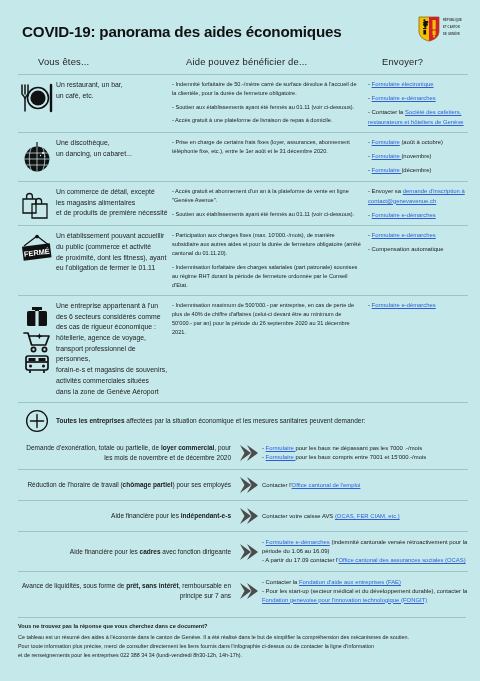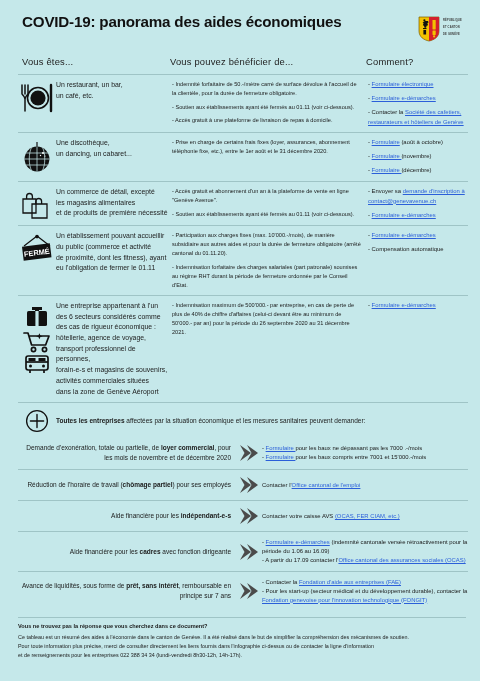--- a/index.html
+++ b/index.html
@@ -6,39 +6,39 @@
   html, body {
     width: 480px; height: 681px;
     background: #c5e8ea;
     font-family: "Liberation Sans", sans-serif;
     color: #1a1a1a;
     overflow: hidden;
   }
   .page { position: relative; width: 480px; height: 681px; background: #c5e8ea; }
 
   
-  .header { padding: 12px 18px 0 22px; display: flex; align-items: flex-start; }
+  .header { padding: 12px 18px 0 22px; display: flex; align-items: flex-end; }
   .header-text { flex: 1; }
   .title {
     font-size: 15.2px; font-weight: bold; line-height: 1.32;
     letter-spacing: -0.2px; color: #111;
   }
   .crest-wrap { display: flex; align-items: flex-start; gap: 3px; padding-top: 4px; }
   .crest { width: 22px; }
   .crest svg { display: block; }
   .crest-caption {
     font-size: 2.6px; line-height: 1.45; color: #3a3a3a;
     letter-spacing: 0.2px; padding-top: 3px; font-weight: bold;
   }
 
   .col-heads { display: flex; padding: 9px 12px 0 22px; }
   .col-heads .h1 { width: 148px; }
   .col-heads .h2 { width: 196px; }
   .col-heads .h3 { flex: 1; }
-  .col-head-label { font-size: 9.4px; color: #222; letter-spacing: 0.2px; }
+  .col-head-label { font-size: 9.4px; color: #222; letter-spacing: 0.2px; margin-left: 16px; }
 
   
   .rows { padding: 0 12px 0 18px; margin-top: 5px; }
   .row { display: flex; align-items: flex-start; padding: 5px 0 5px 0; border-top: 1.1px solid #9fc4c6; }
   .row:first-child { border-top: 1.1px solid #9fc4c6; }
   .cell-icon { width: 38px; flex: none; padding-top: 3px; display:flex; align-items:flex-start; justify-content:center;}
   .cell-who { width: 116px; flex: none; padding-right: 4px; }
   .cell-what { width: 196px; flex: none; padding-right: 6px; }
   .cell-how { flex: 1; }
 
@@ -106,24 +106,24 @@
         <div class="crest-caption">DE GENÈVE</div>
       </div>
     </div>
   </div>
 
   <div class="col-heads">
     <div class="h1">
       <span class="col-head-label">Vous êtes...</span>
     </div>
     <div class="h2">
-      <span class="col-head-label">Vous pouvez bénéficier de...</span>
+      <span class="col-head-label">Aide pouvez bénéficier de...</span>
     </div>
     <div class="h3">
-      <span class="col-head-label">Comment?</span>
+      <span class="col-head-label">Envoyer?</span>
     </div>
   </div>
 
   <div class="rows" id="rows-container">
       <div class="row">
         <div class="cell-icon">
           <svg class="ic" width="36" height="30" viewBox="0 0 36 30">
             <path d="M3 2 v9 M6 2 v9 M9 2 v9 M3 11 q3 3 3 5 v12 M9 11 q-3 3 -3 5" stroke="#111" stroke-width="1.5" fill="none" stroke-linecap="round"></path>
             <circle cx="19" cy="15" r="10.5" fill="none" stroke="#111" stroke-width="1.6"></circle>
             <circle cx="19" cy="15" r="7.6" fill="#111"></circle>

